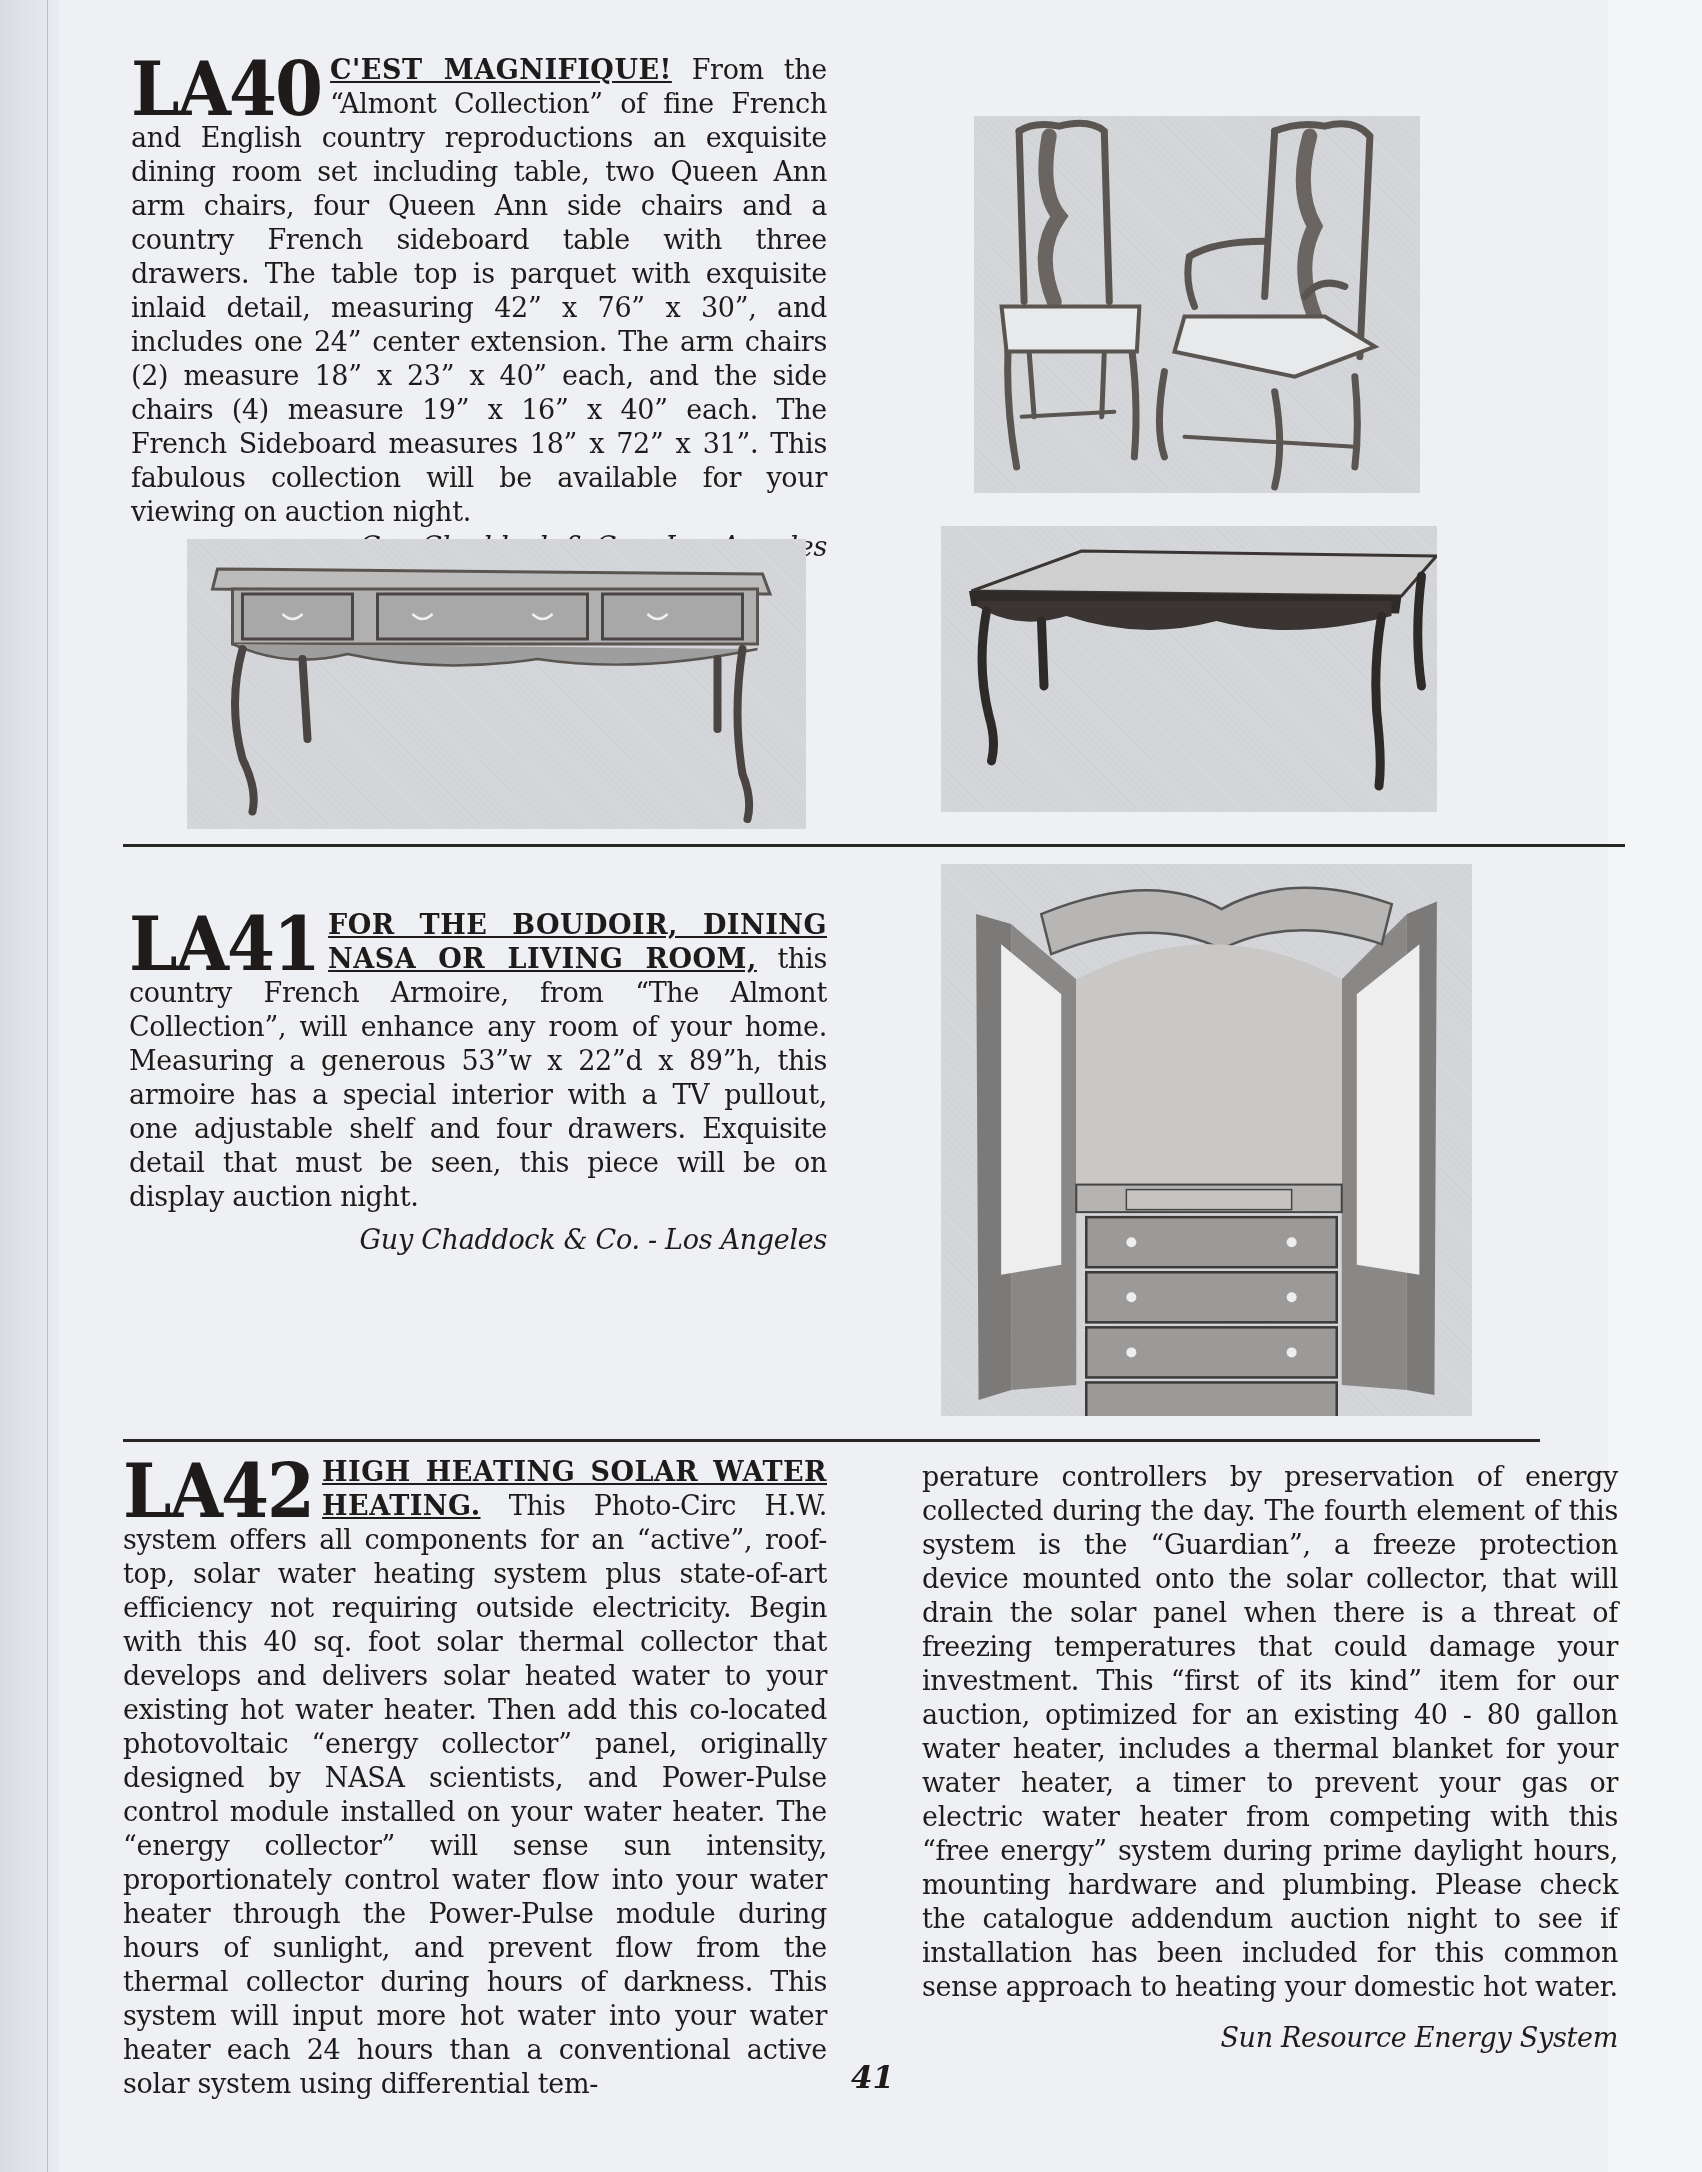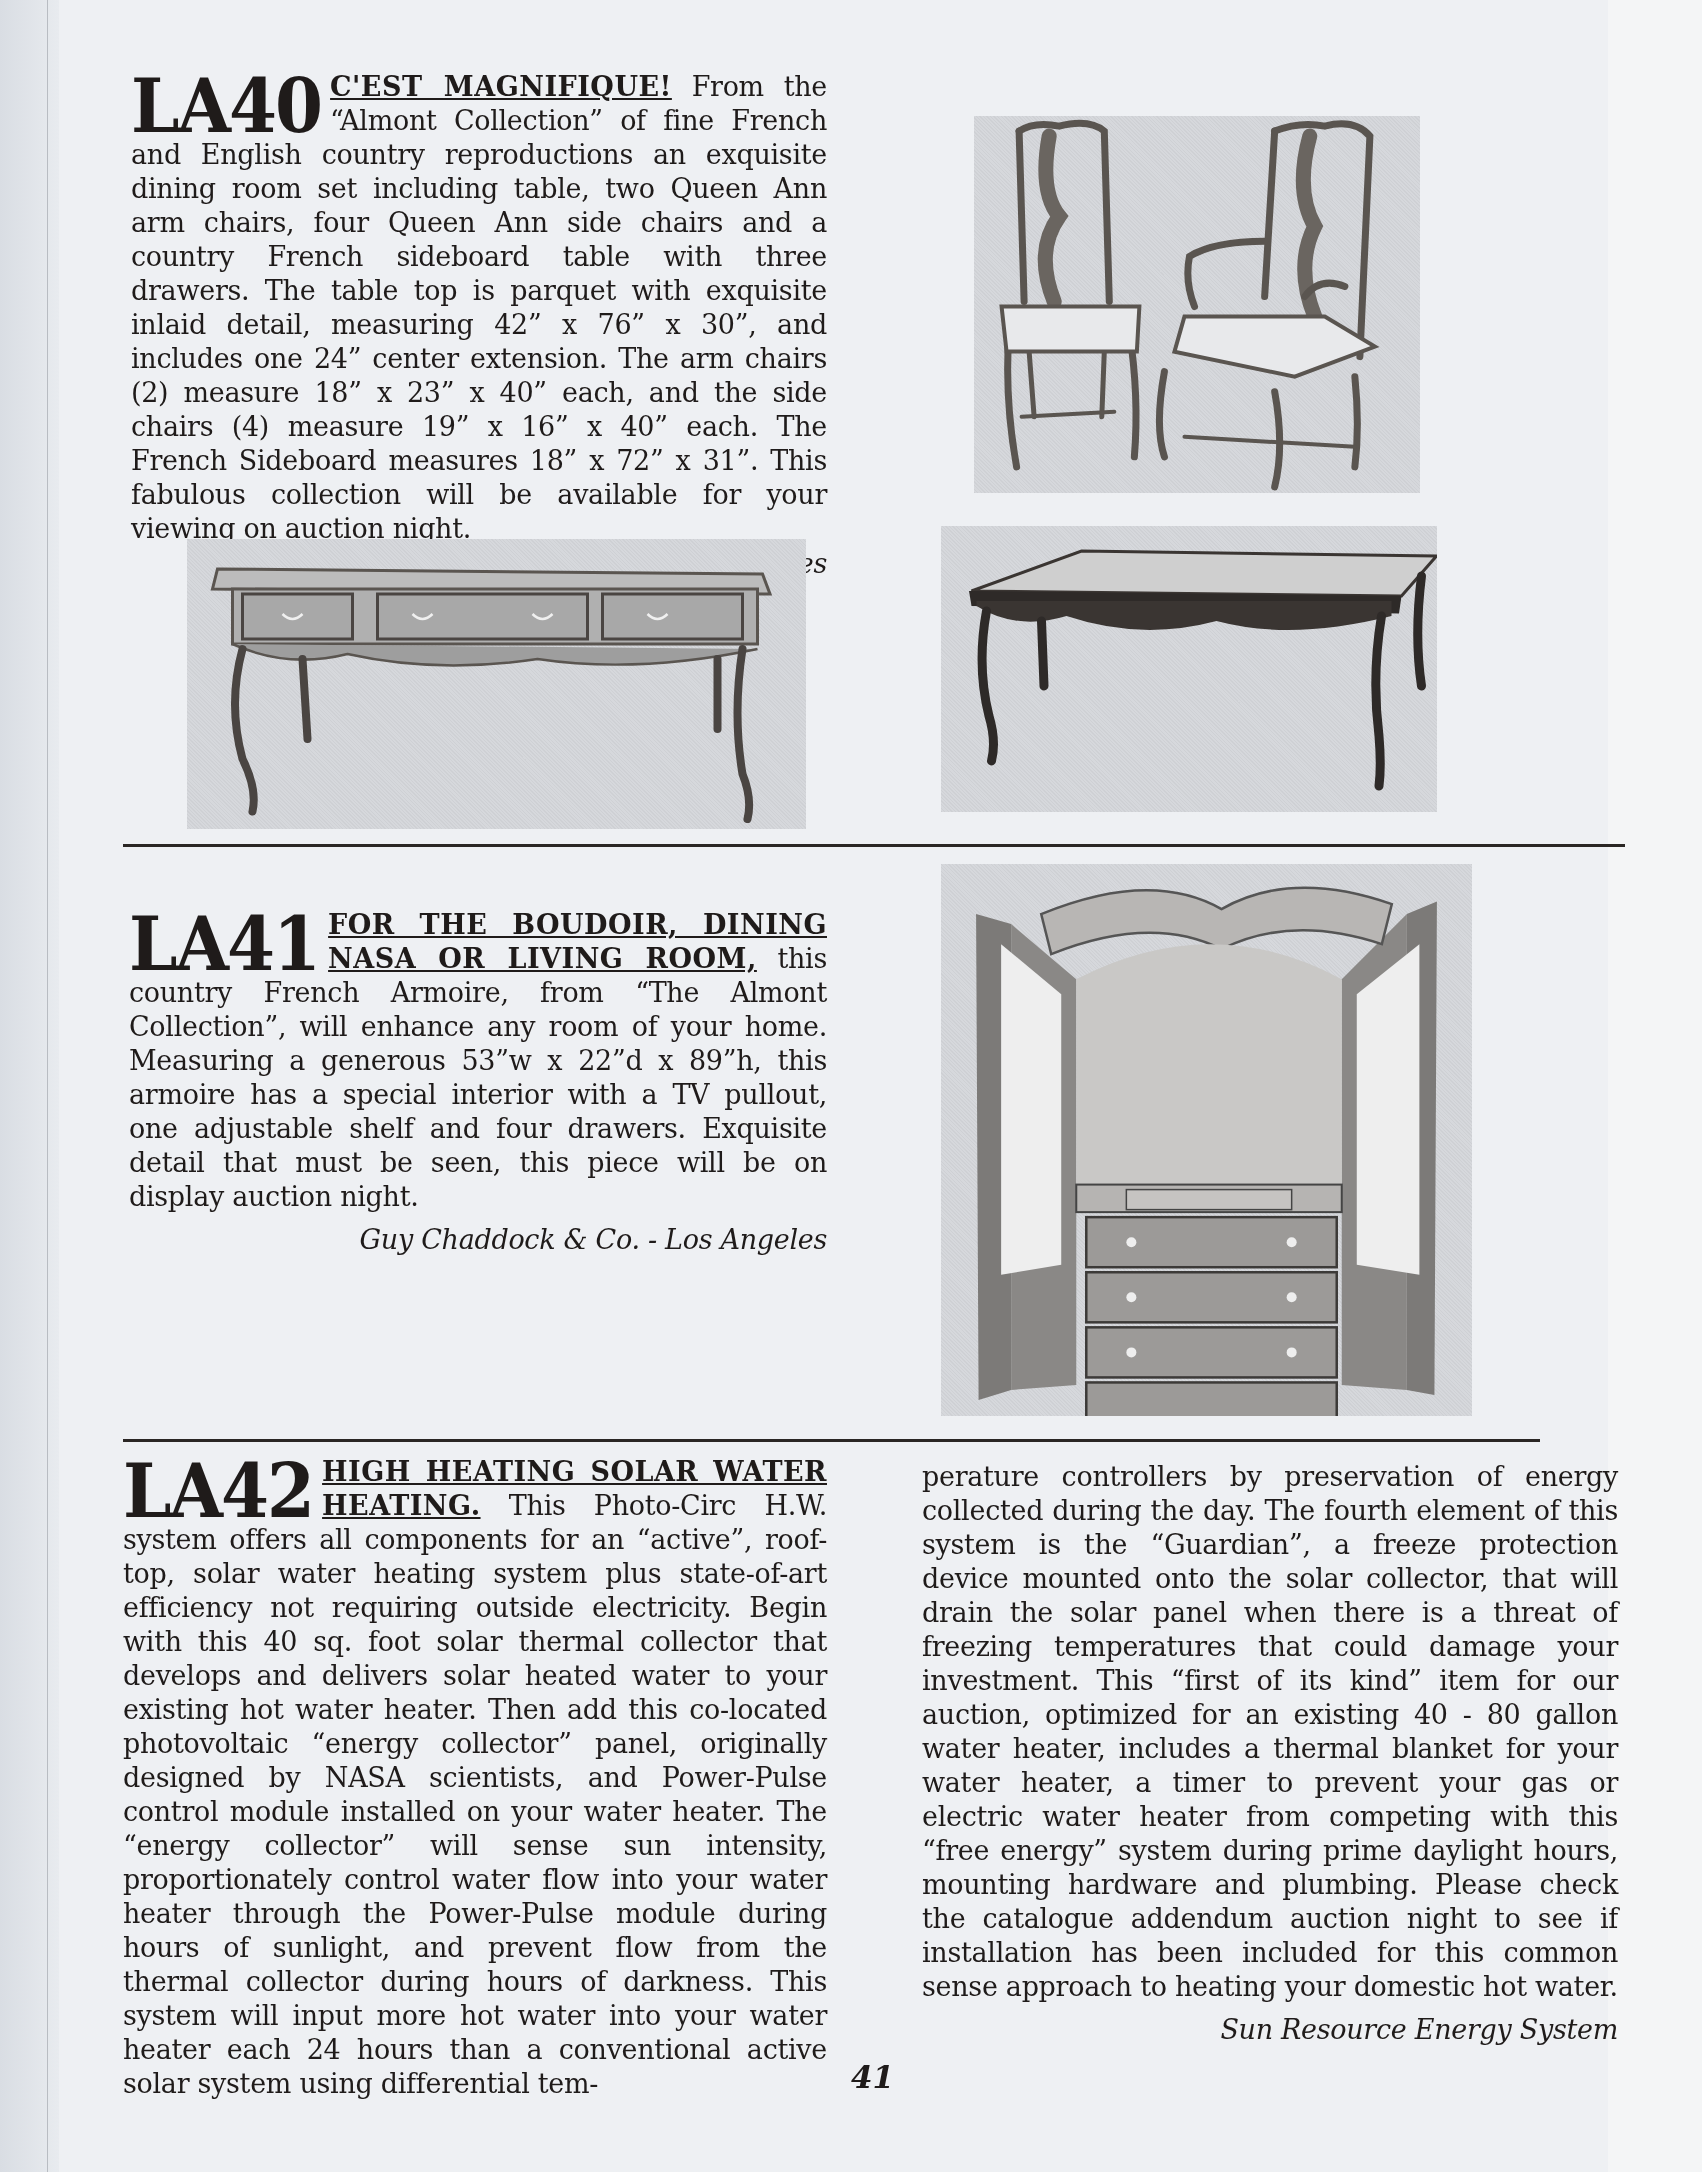--- a/index.html
+++ b/index.html
@@ -65,21 +65,21 @@
   svg { display: block; }
 </style>
 </head>
 <body>
 
 <div class="page-shade"></div>
 <div class="gutter-line"></div>
 <div class="right-shade"></div>
 
 <section>
-  <div class="block lot-text" style="left:131px; top:70px; width:696px;">
+  <div class="block lot-text" style="left:131px; top:53px; width:696px;">
     <span class="lot-code">LA40</span>
     <span class="lot-title">C'EST MAGNIFIQUE!</span>
     <span>From the “Almont Collection” of fine French and English country reproductions an exquisite dining room set including table, two Queen Ann arm chairs, four Queen Ann side chairs and a country French sideboard table with three drawers. The table top is parquet with exquisite inlaid detail, measuring 42” x 76” x 30”, and includes one 24” center extension. The arm chairs (2) measure 18” x 23” x 40” each, and the side chairs (4) measure 19” x 16” x 40” each. The French Sideboard measures 18” x 72” x 31”. This fabulous collection will be available for your viewing on auction night.</span>
     <div class="credit">Guy Chaddock &amp; Co. - Los Angeles</div>
   </div>
 
   <div class="photo" style="left:974px; top:116px; width:446px; height:377px;">
     <svg width="446" height="377" viewBox="0 0 890 752">
       <g fill="none" stroke="#5a5550" stroke-width="14" stroke-linecap="round">
 
@@ -194,18 +194,18 @@
 <div class="rule" style="left:123px; top:1439px; width:1417px;"></div>
 
 <section>
   <div class="block lot-text" style="left:123px; top:1455px; width:704px;">
     <span class="lot-code">LA42</span>
     <span class="lot-title">HIGH HEATING SOLAR WATER HEATING.</span>
     <span>This Photo-Circ H.W. system offers all components for an “active”, roof-top, solar water heating system plus state-of-art efficiency not requiring outside electricity. Begin with this 40 sq. foot solar thermal collector that develops and delivers solar heated water to your existing hot water heater. Then add this co-located photovoltaic “energy collector” panel, originally designed by NASA scientists, and Power-Pulse control module installed on your water heater. The “energy collector” will sense sun intensity, proportionately control water flow into your water heater through the Power-Pulse module during hours of sunlight, and prevent flow from the thermal collector during hours of darkness. This system will input more hot water into your water heater each 24 hours than a conventional active solar system using differential tem-</span>
   </div>
   <div class="block lot-text" style="left:922px; top:1460px; width:696px;">
     <span>perature controllers by preservation of energy collected during the day. The fourth element of this system is the “Guardian”, a freeze protection device mounted onto the solar collector, that will drain the solar panel when there is a threat of freezing temperatures that could damage your investment. This “first of its kind” item for our auction, optimized for an existing 40 - 80 gallon water heater, includes a thermal blanket for your water heater, a timer to prevent your gas or electric water heater from competing with this “free energy” system during prime daylight hours, mounting hardware and plumbing. Please check the catalogue addendum auction night to see if installation has been included for this common sense approach to heating your domestic hot water.</span>
-    <div class="credit" style="margin-top:9px;">Sun Resource Energy System</div>
+    <div class="credit" style="margin-top:17px;">Sun Resource Energy System</div>
   </div>
 </section>
 
 <div class="page-num">41</div>
 
 
 </body></html>

